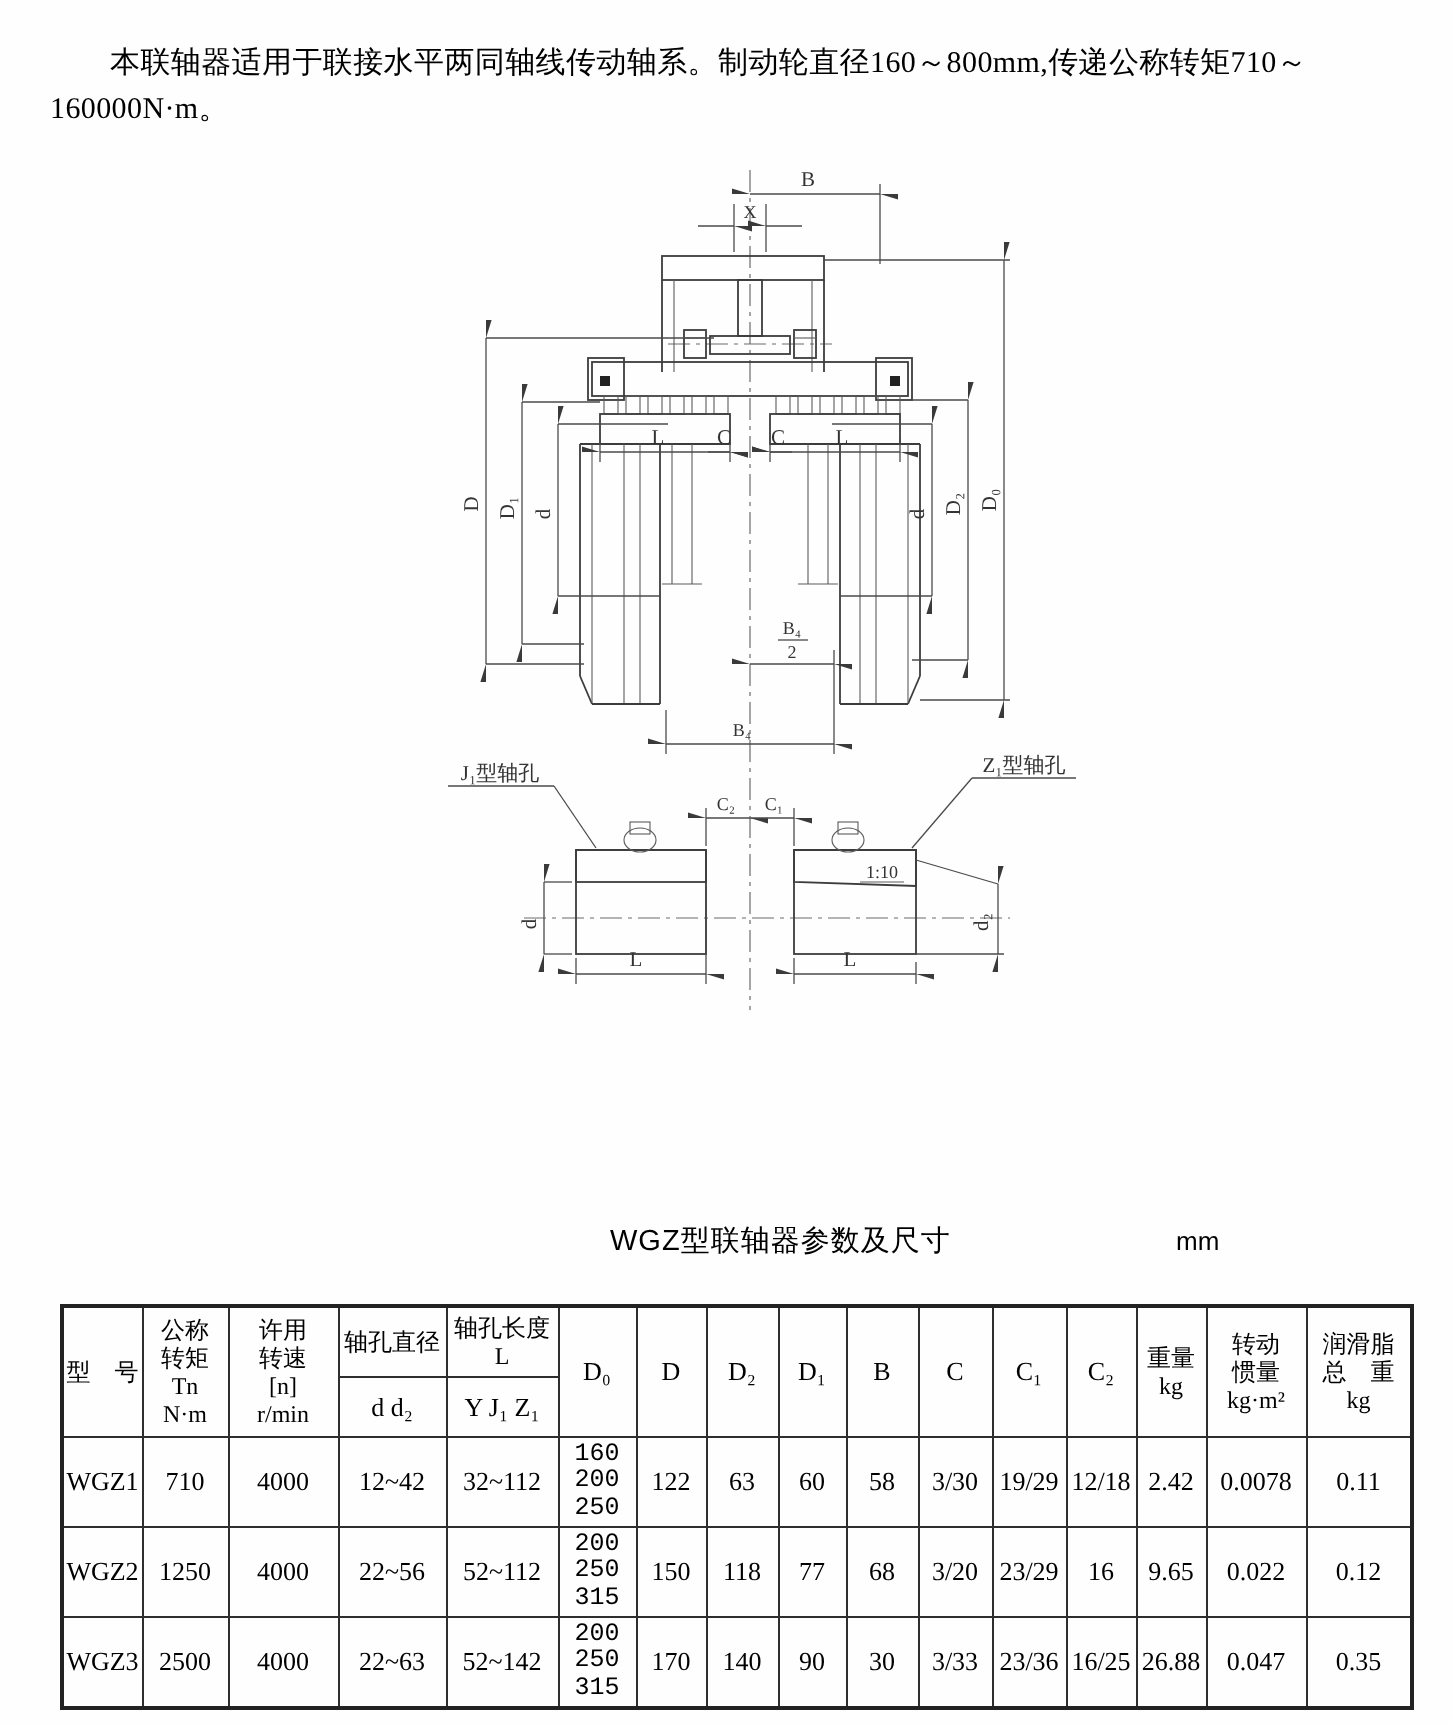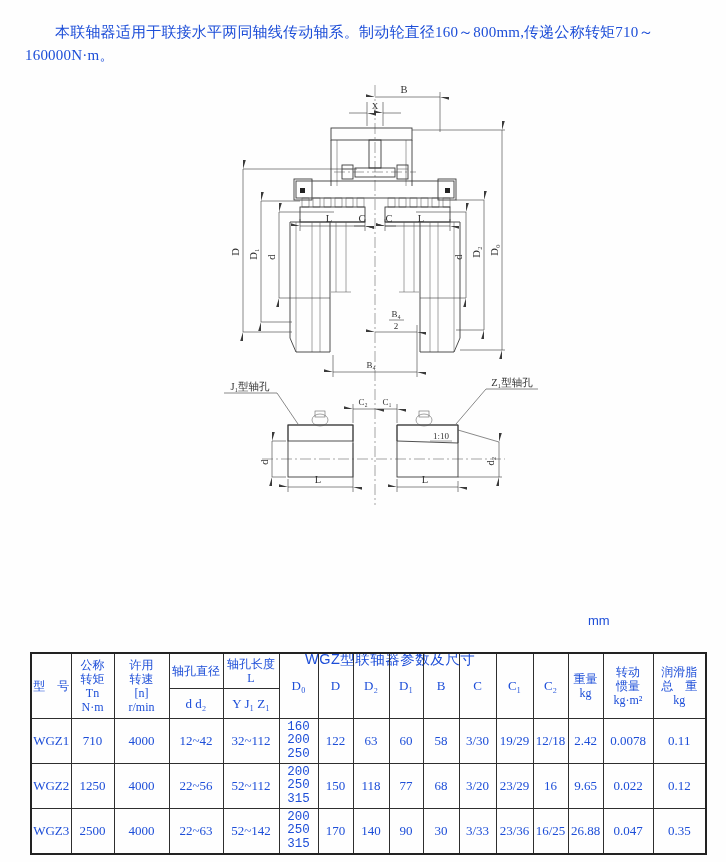--- a/index.html
+++ b/index.html
@@ -1,34 +1,34 @@
 <!DOCTYPE html>
 <html><head>
 <meta charset="utf-8">
 <style>
   html,body{margin:0;padding:0;background:#fff;}
   #page{
     position:relative;width:726px;height:862px;background:#fefefe;
-    font-family:"Liberation Serif","DejaVu Serif",serif;color:#1d4ed8;overflow:hidden;
+    font-family:"Liberation Serif","DejaVu Serif",serif;color:#000000;overflow:hidden;
   }
   #intro{
     position:absolute;left:25px;top:6px;width:666px;
     font-size:15px;line-height:1.55;text-indent:2em;letter-spacing:.2px;
   }
   #diagram{position:absolute;left:0;top:62px;width:726px;height:470px;}
   .geo{stroke:#3c3c3c;stroke-width:.9;fill:none;}
   .thin{stroke:#5a5a5a;stroke-width:.55;fill:none;}
   .dim{stroke:#4a4a4a;stroke-width:.65;fill:none;}
   .cl{stroke:#6a6a6a;stroke-width:.6;fill:none;stroke-dasharray:11 3 2 3;}
   .dot{fill:#222;stroke:none;}
   text.dl{font-family:"Liberation Serif","DejaVu Serif",serif;font-size:10.5px;fill:#333;}
   text.dls{font-family:"Liberation Serif","DejaVu Serif",serif;font-size:9px;fill:#333;}
   #titleline{position:absolute;left:0;top:608px;width:726px;height:24px;
     font-family:"Liberation Sans","DejaVu Sans",sans-serif;}
-  #tbl-title{position:absolute;left:305px;top:3px;font-size:14.5px;font-weight:500;letter-spacing:.5px;margin-top:39px;}
+  #tbl-title{position:absolute;left:305px;top:3px;font-size:14.5px;font-weight:500;letter-spacing:.5px;}
   #tbl-unit{position:absolute;left:588px;top:5px;font-size:13px;}
   table{
     position:absolute;left:30px;top:652px;width:675px;table-layout:fixed;
     border-collapse:collapse;border:2px solid #222;
   }
   th,td{
     border:1px solid #2e2e2e;text-align:center;vertical-align:middle;
     padding:0;font-weight:normal;overflow:hidden;
   }
   tr.h>th{height:34px;} tr.h2>th{height:29px;}

